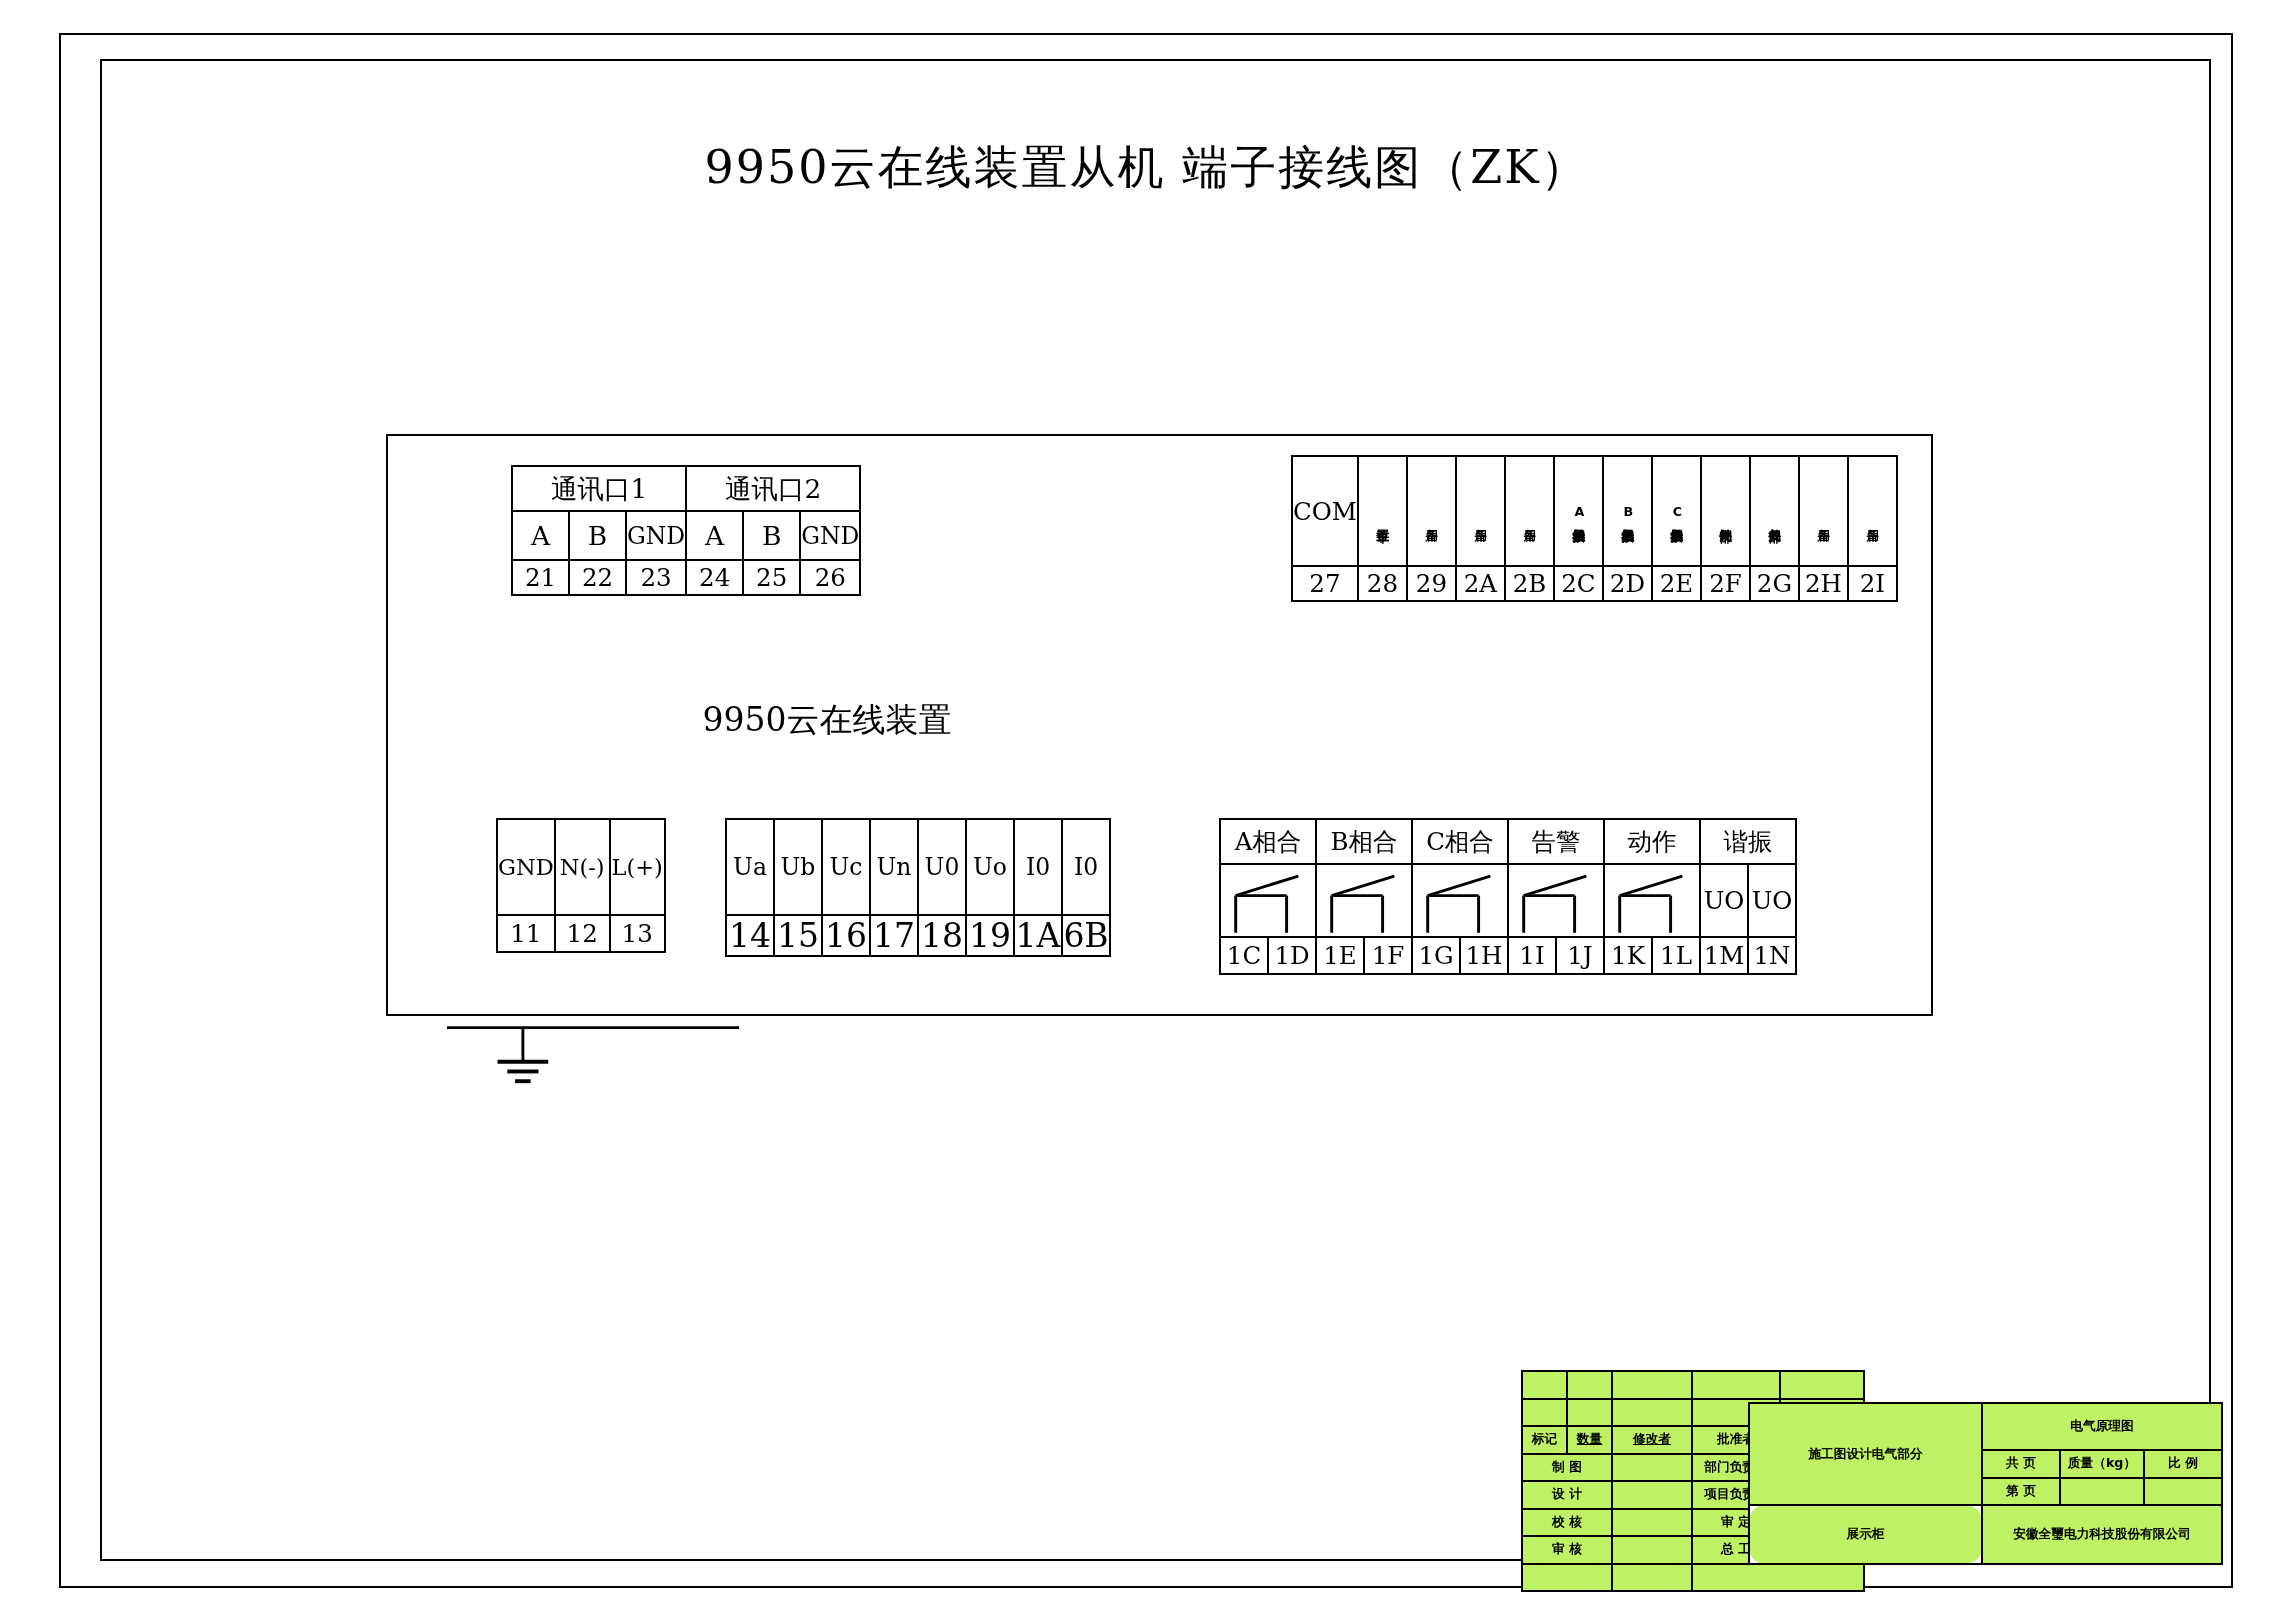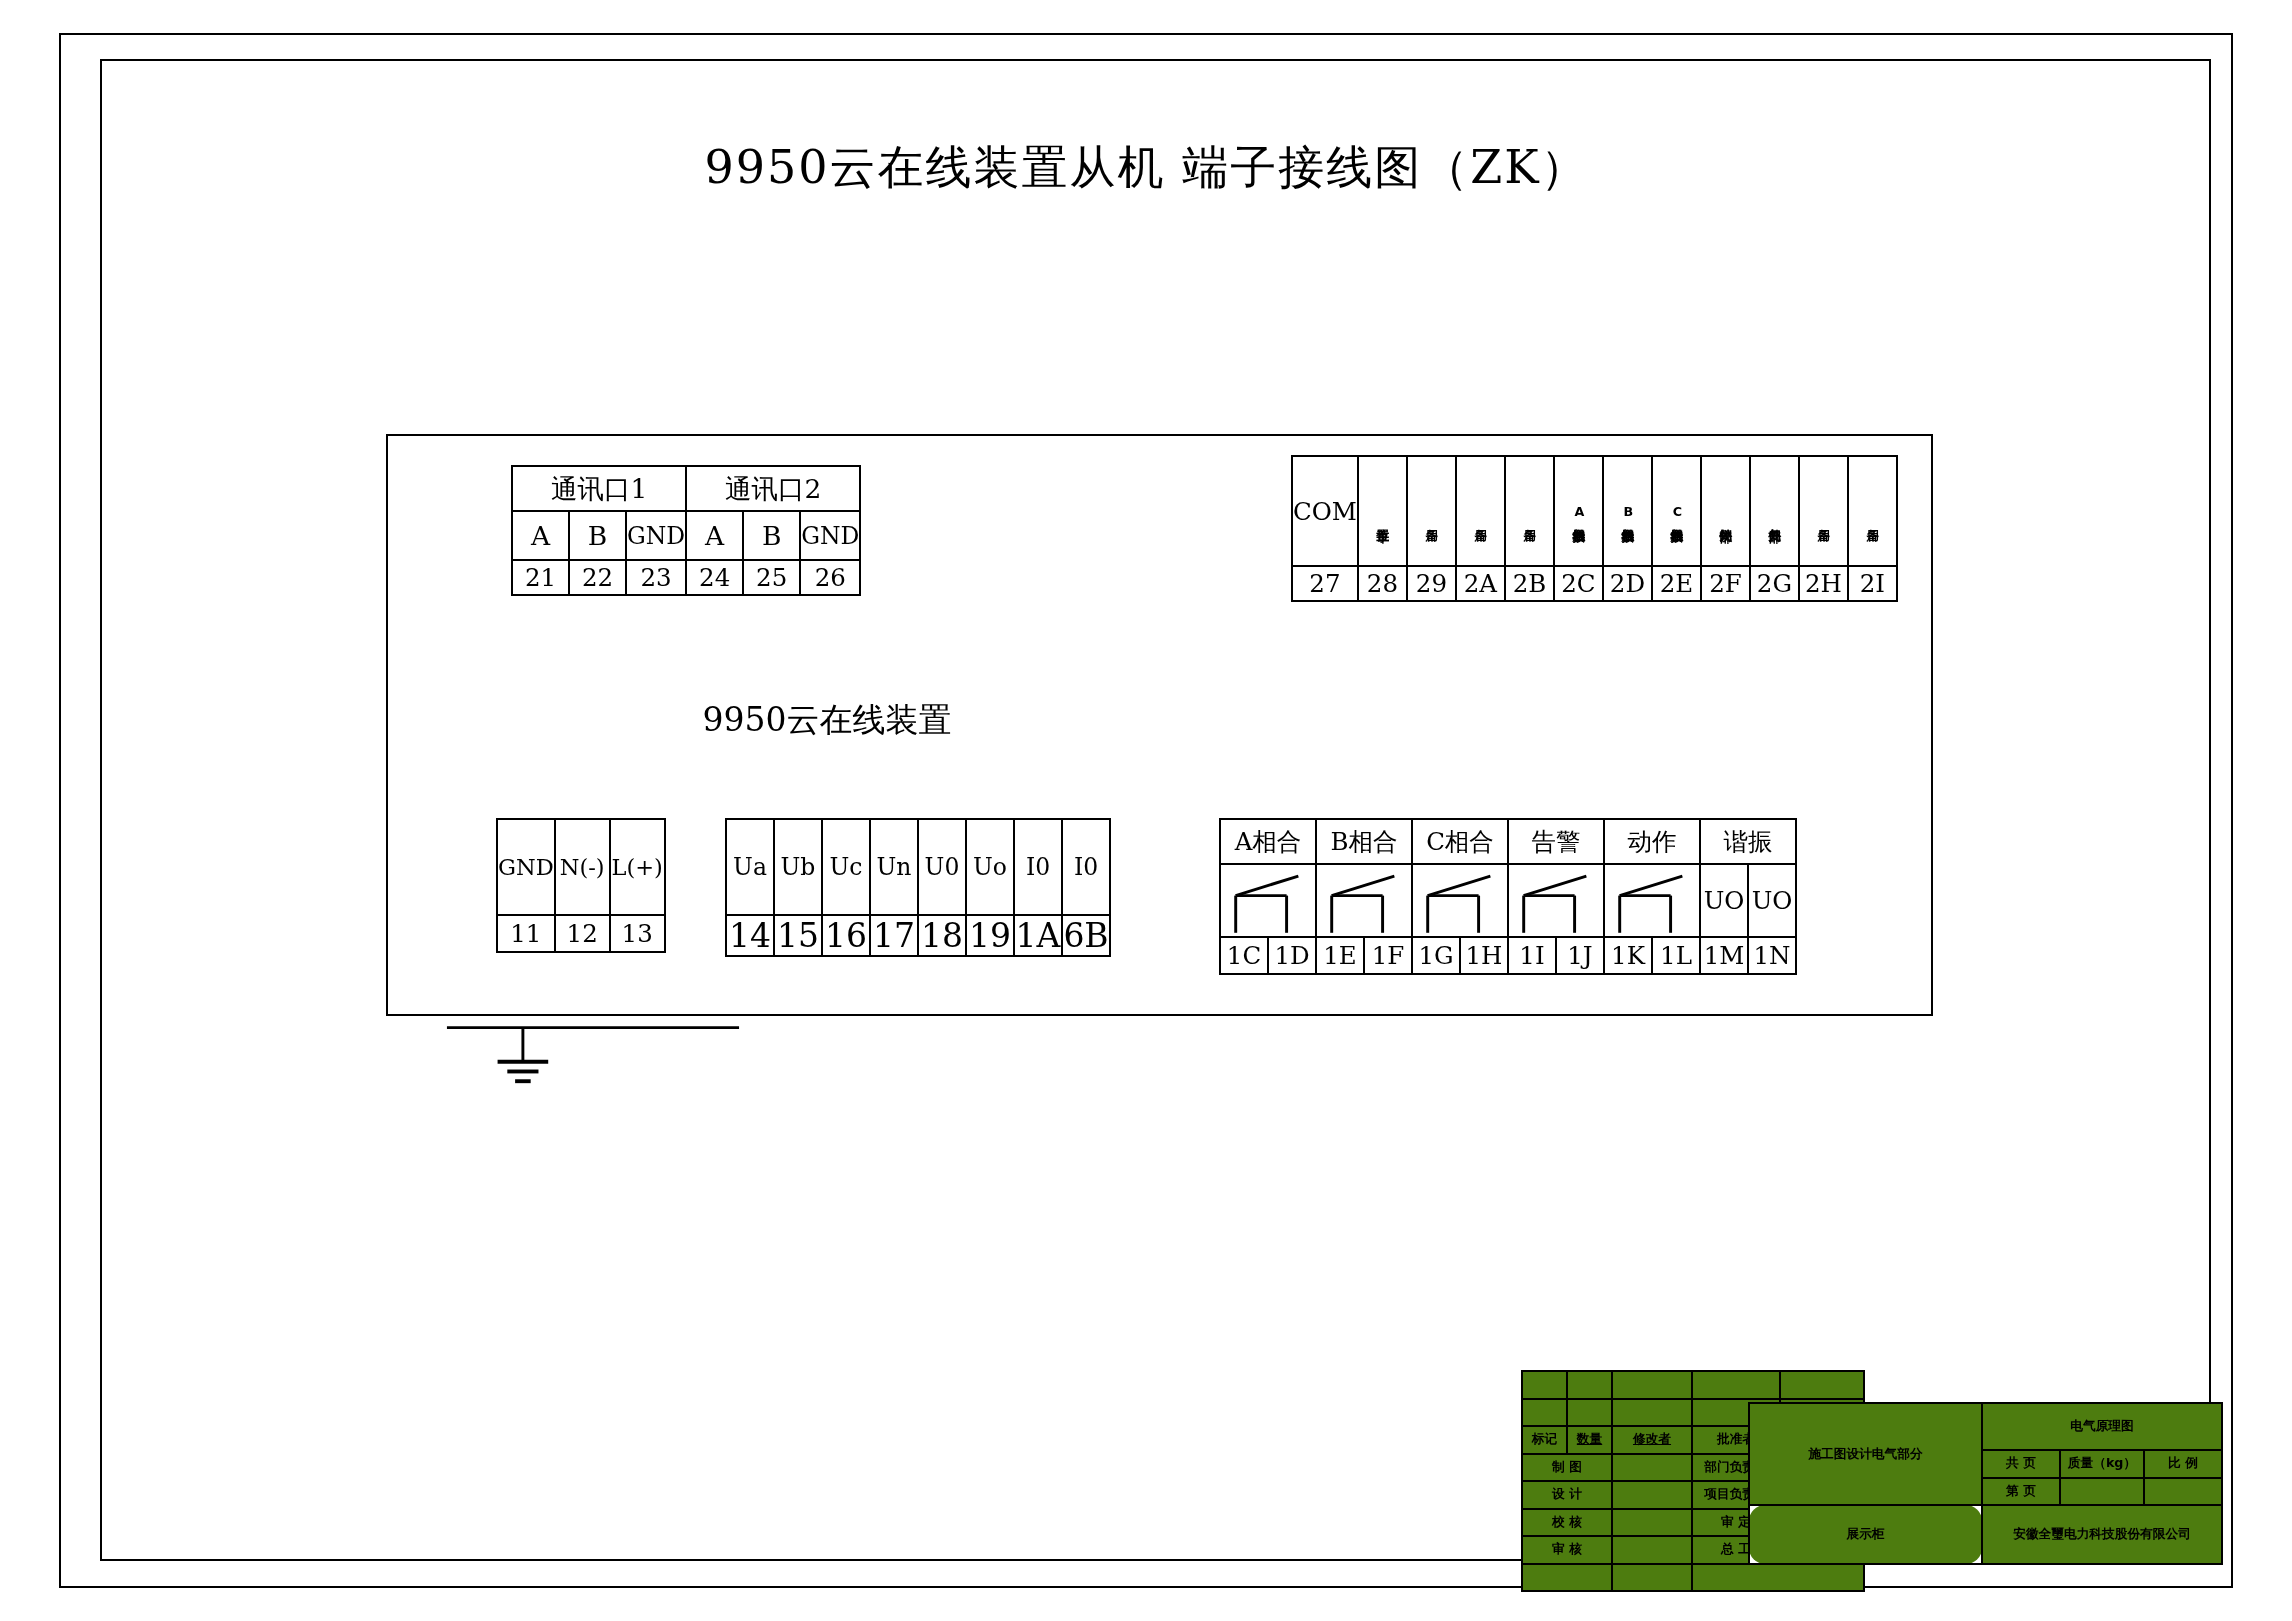--- a/index.html
+++ b/index.html
@@ -85,21 +85,21 @@
 
   .sw-svg{display:block;margin:0 auto;}
 
   
   .gnd-wrap{position:absolute;left:446px;top:1015px;}
 
   
   .tb{position:absolute;border-collapse:collapse;background:#fff;}
   .tb td{
     border:2px solid #000;padding:0;text-align:center;vertical-align:middle;
-    font-size:12.7px;font-weight:bold;background:#4d7c0f;
+    font-size:12.7px;font-weight:bold;background:#bef264;
     font-family:"DejaVu Sans","Liberation Sans",sans-serif;
   }
   #tb-left{left:1521px;top:1370px;}
   #tb-left td{height:25.5px;}
   #tb-left td.c1{width:43px;}
   #tb-left td.c2{width:43px;text-decoration:underline;}
   #tb-left td.c3{width:78px;text-decoration:underline;}
   #tb-left td.c4{width:86px;}
   #tb-left td.c5{width:82px;}
 

